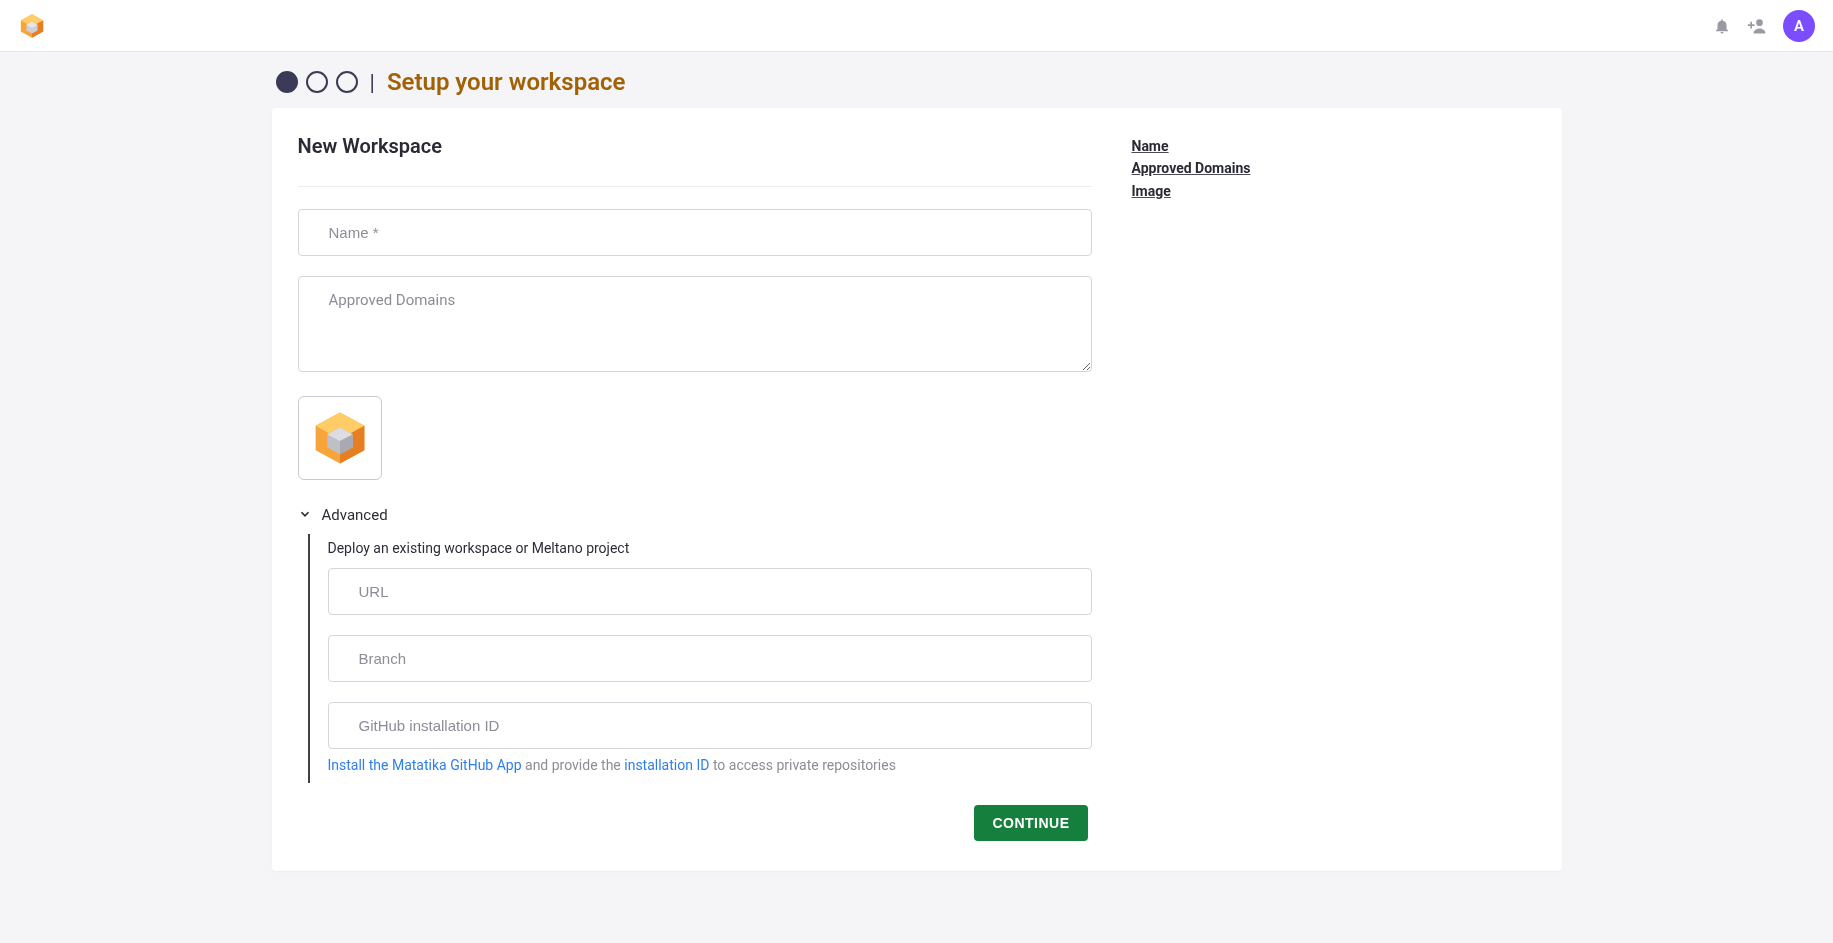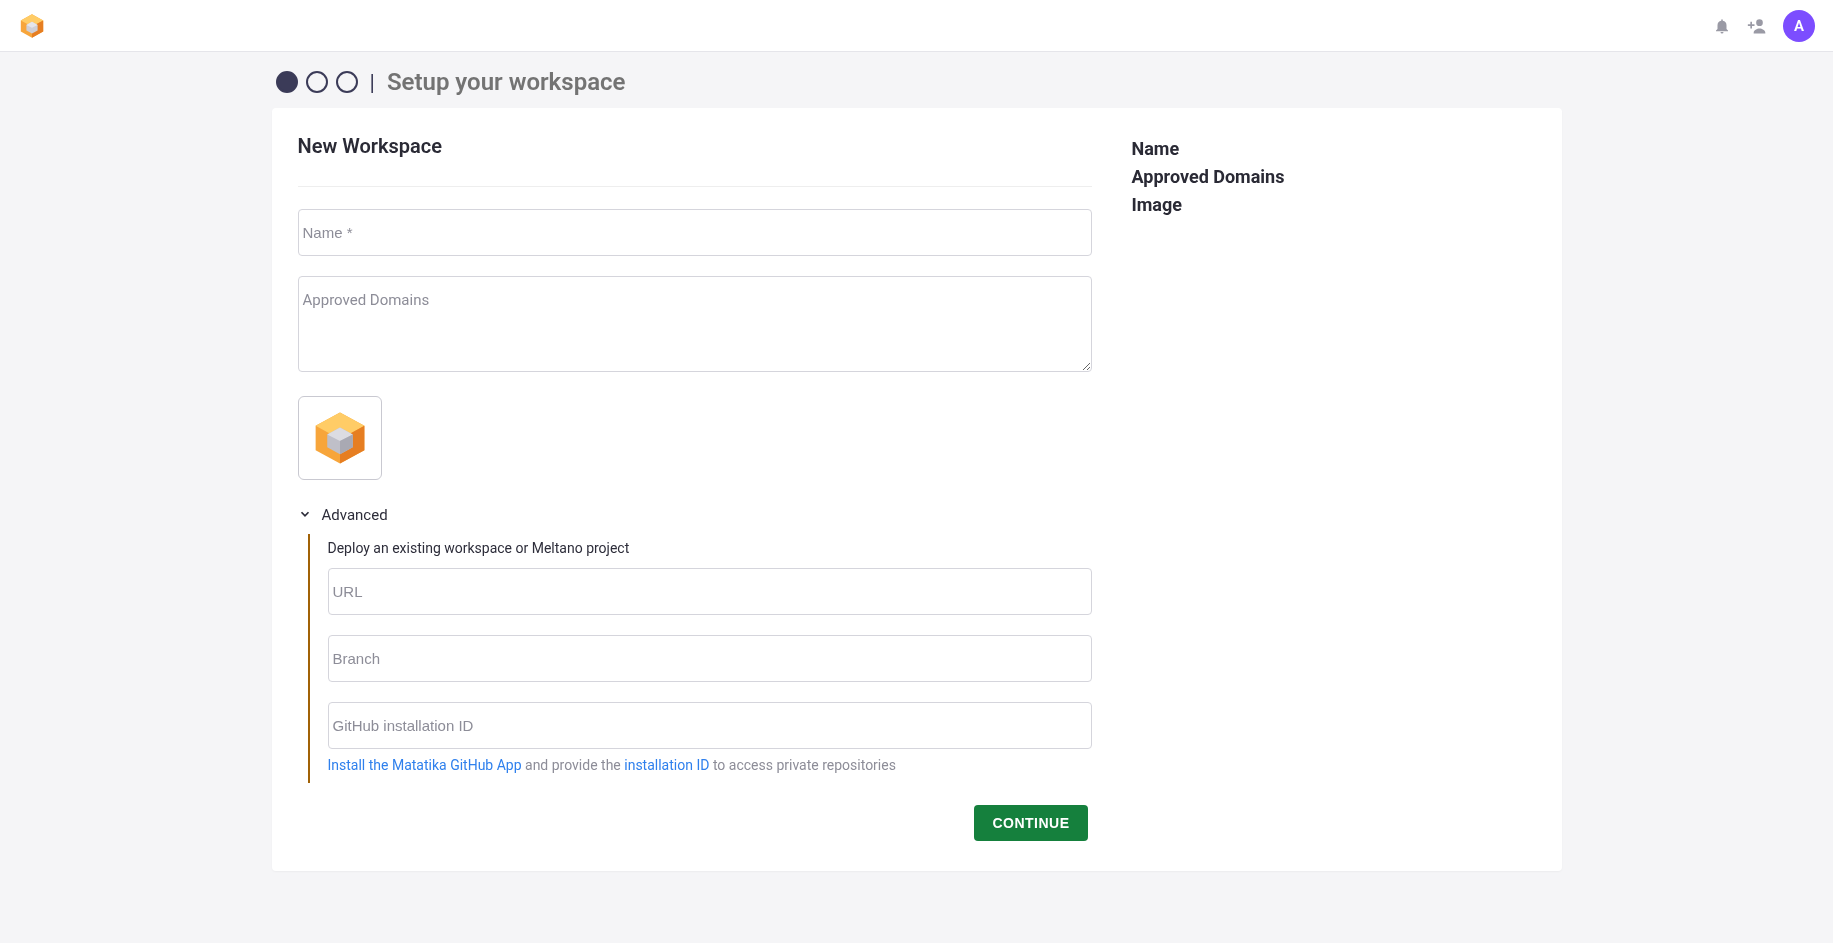--- a/index.html
+++ b/index.html
@@ -32,67 +32,68 @@
   padding: 16px 0 40px;
 }
 .header-row { display:flex; align-items:center; gap: 12px; padding: 0 0 12px 4px;}
 .step-dots { display:flex; gap:8px; align-items:center; }
 .step-dot {
   width: 22px; height: 22px; border-radius:50%;
   border: 2px solid #3b3b58;
 }
 .step-dot.filled { background:#3b3b58; }
 .divider-v { color:#3b3b58; font-size:22px; font-weight:400; }
-.page-title { font-size: 24px; font-weight: 600; color:#737373; }
+.page-title { font-size: 24px; font-weight: 600; color:#a16207; }
 .card {
   background:#fff;
   border-radius: 4px;
   box-shadow: 0 1px 2px rgba(0,0,0,0.04);
   display:flex;
 }
 .card-left {
   flex:1;
   padding: 26px 40px 30px 26px;
   max-width: 860px;
 }
 .card-right {
   width: 430px;
   padding: 26px 26px 26px 0;
-  font-size: 18px;
+  font-size: 14px;
   line-height: 1.45;
   color: #4a4a5a;
+  text-decoration: underline;
 }
 .section-title {
   font-size: 20px; font-weight:600; color:#2a2a35;
   padding-bottom: 28px;
   border-bottom: 1px solid #eee;
   margin-bottom: 22px;
 }
 .field {
   border:1px solid #d5d5dc;
   border-radius:4px;
-  padding: 14px 4px;
+  padding: 14px 30px;
   margin-bottom: 20px;
   width:100%;
   font-size:15px;
   color:#2d2d3a;
 }
 .field::placeholder { color:#8d8d98; }
 textarea.field { height: 96px; resize: vertical; font-family:inherit; }
 .image-select {
   width: 84px; height: 84px;
   border:1px solid #c9c9d1; border-radius:6px;
   display:flex; align-items:center; justify-content:center;
   cursor:pointer; margin-bottom: 26px;
 }
 .image-select svg { width: 58px; height:58px; }
 .adv-toggle { display:flex; align-items:flex-end; gap:10px; cursor:pointer; margin-bottom:10px; font-size:15px;}
 .adv-toggle .chev { font-size:14px; }
 .adv-body {
-  border-left: 2px solid #a16207;
+  border-left: 2px solid #404040;
   margin-left: 10px;
   padding: 6px 0 6px 18px;
 }
 .adv-caption { font-size:14px; color:#2d2d3a; margin-bottom:12px; }
 .helper {
   font-size: 14px; color:#8d8d98; margin-top:-12px; margin-bottom:4px;
 }
 .helper a { color:#2f80ed; text-decoration:none; }
 .actions { display:flex; justify-content:flex-end; margin-top:22px; padding-right:4px;}
 .btn-primary {

